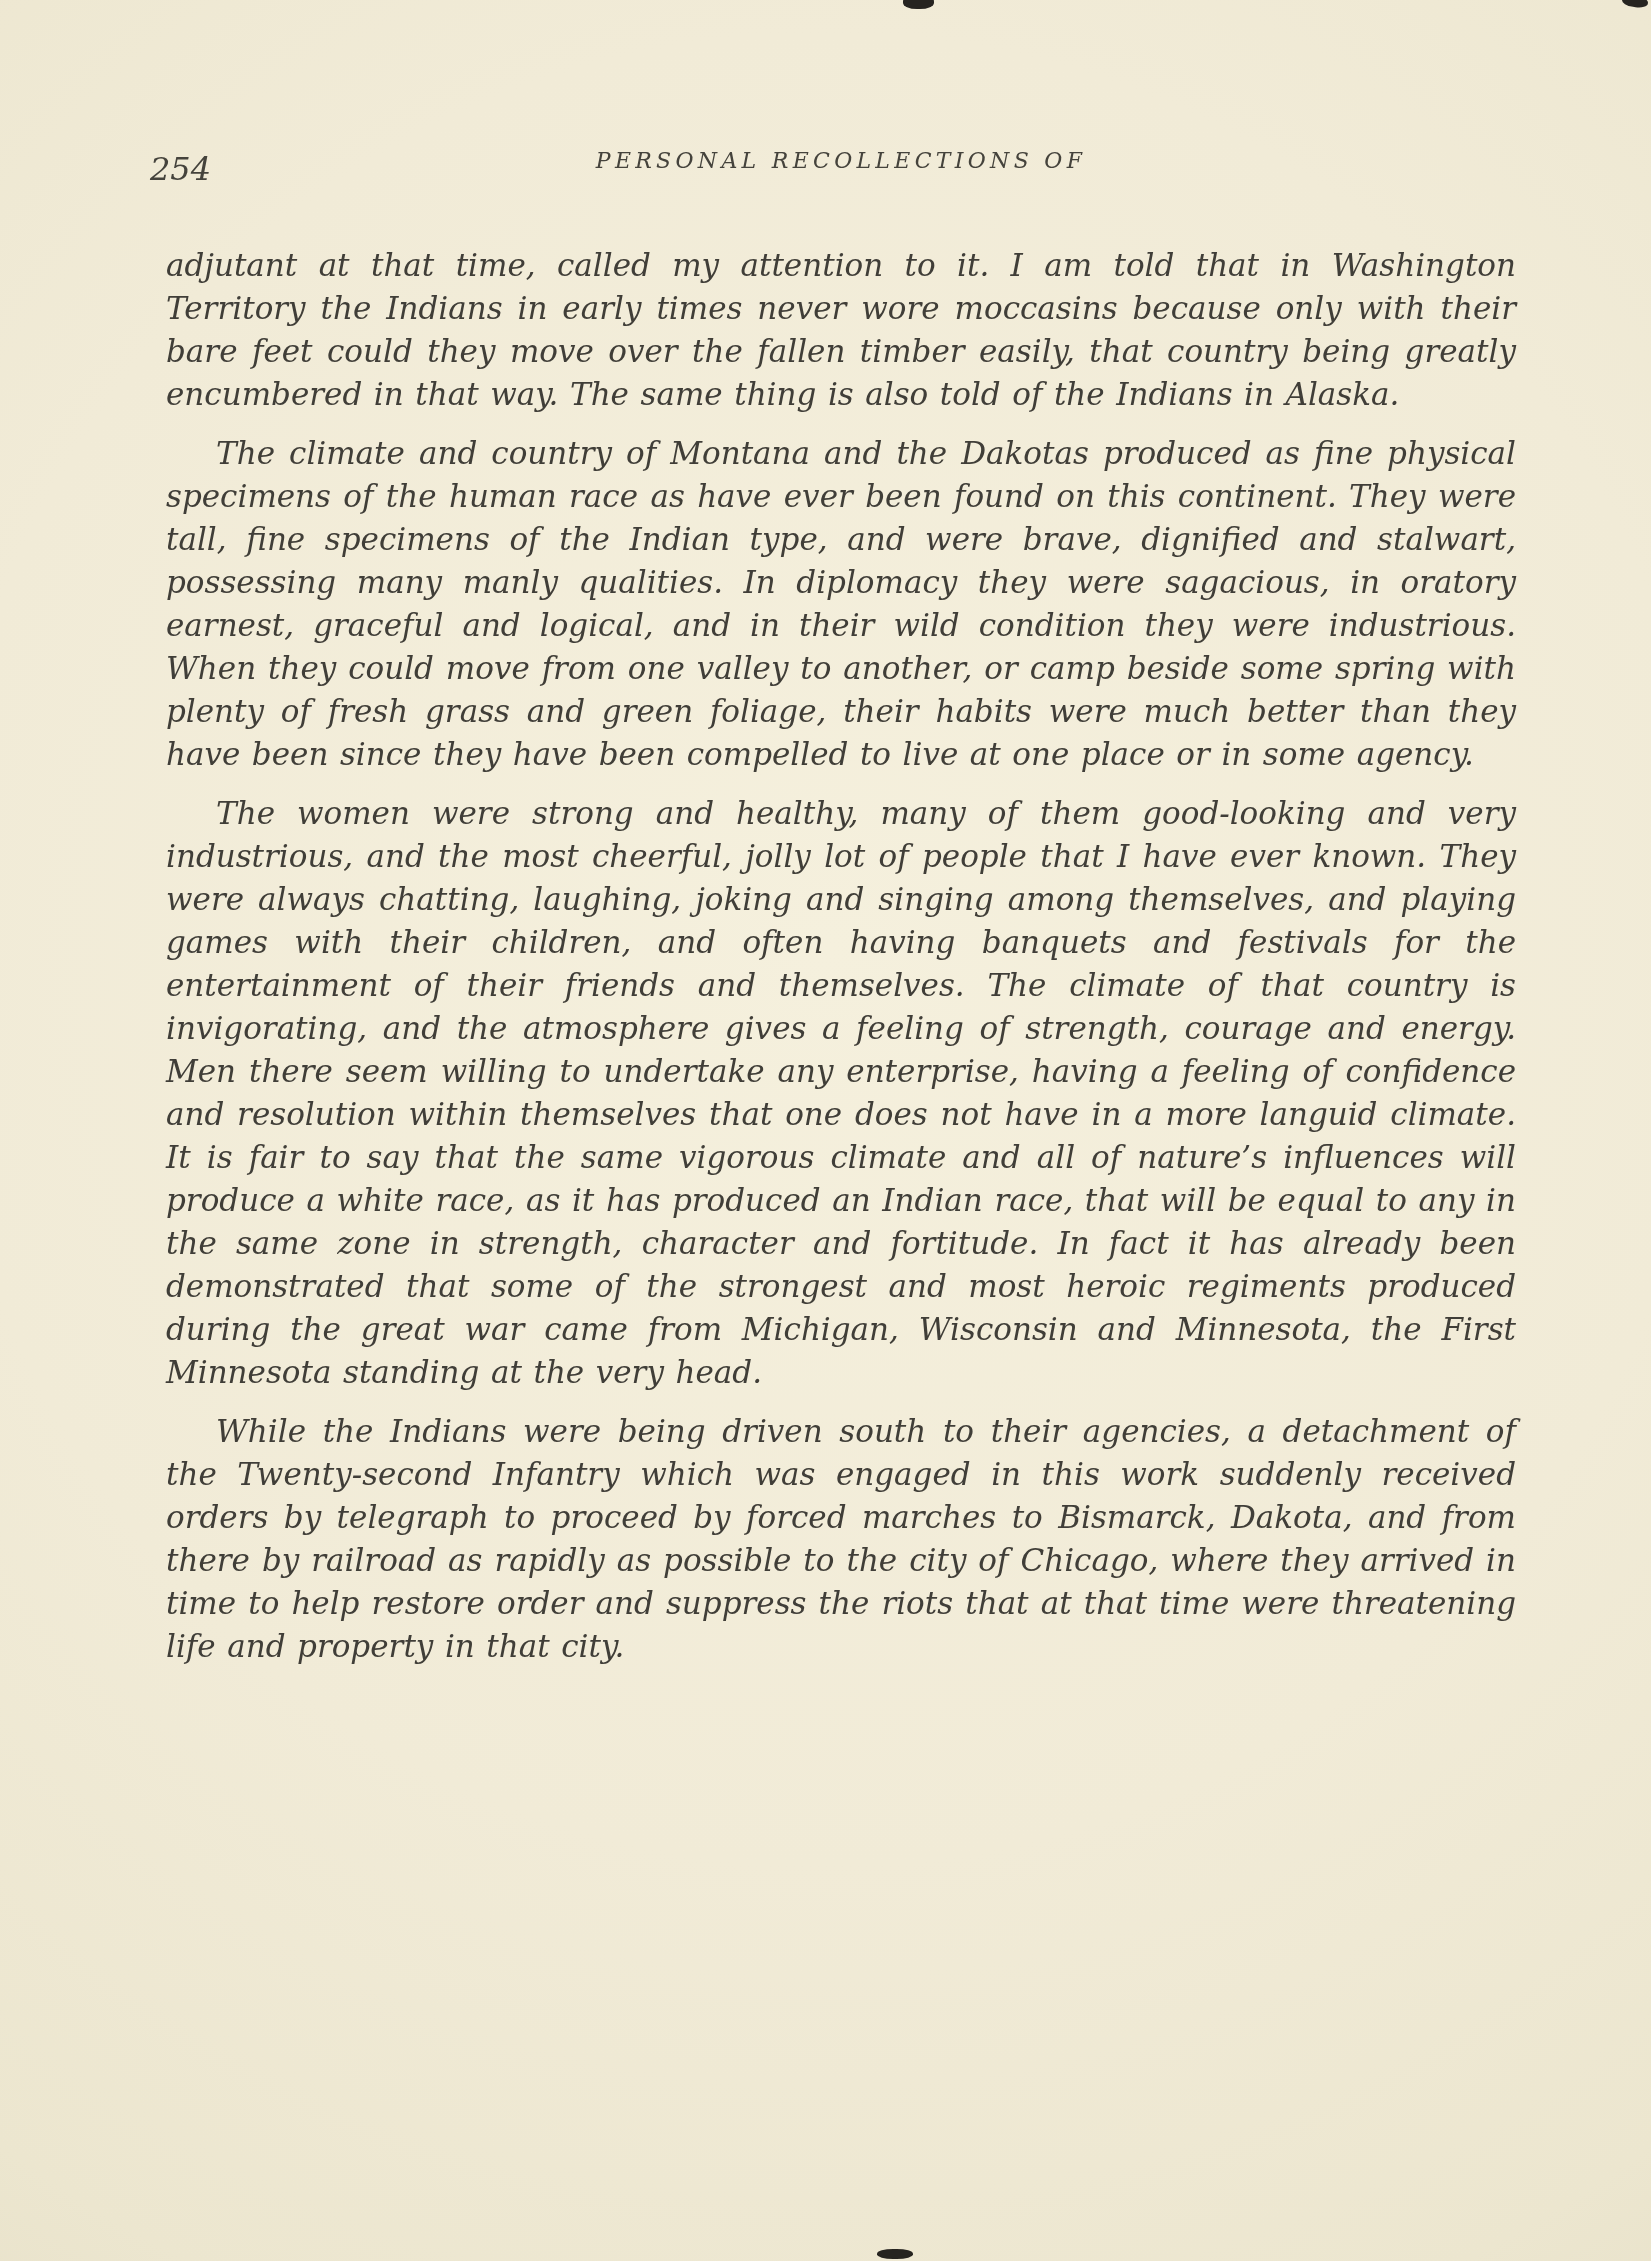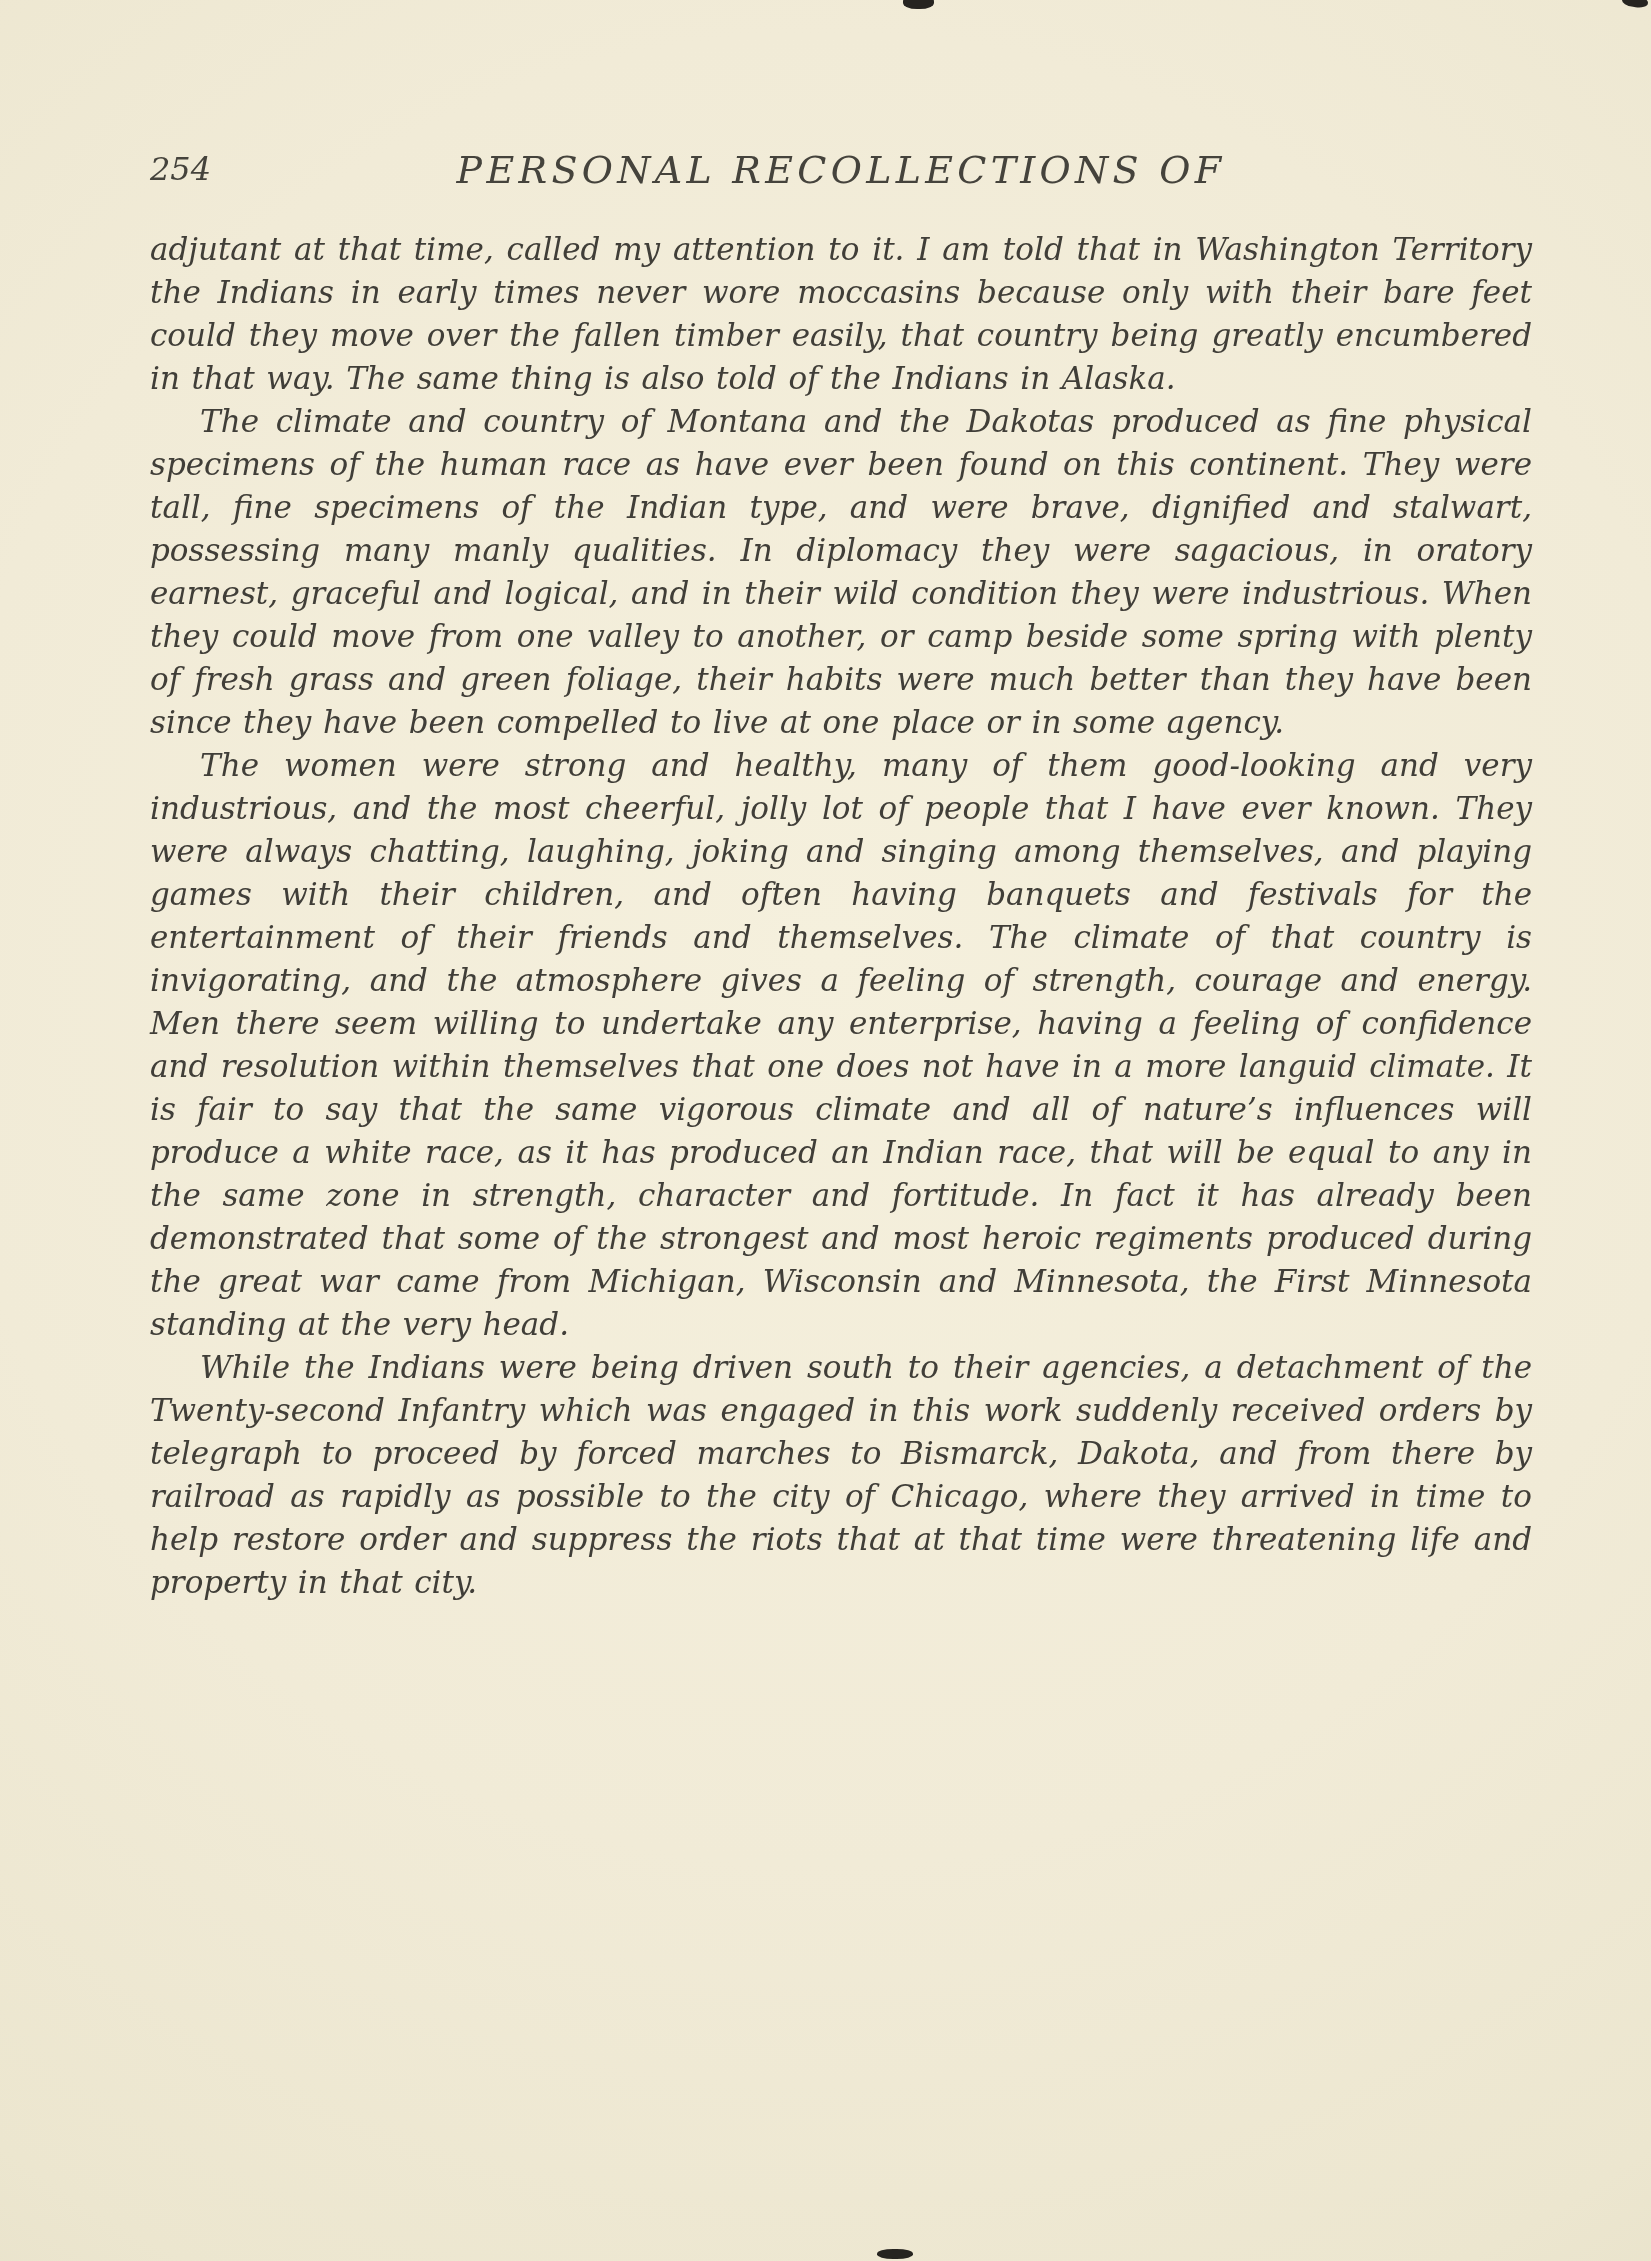--- a/index.html
+++ b/index.html
@@ -28,36 +28,36 @@
   .page-number {
     position: absolute;
     left: 0;
     top: 1.7px;
     font-size: 32px;
     color: #45433c;
   }
   .running-header {
     display: block;
     text-align: center;
-    font-size: 38px;
+    font-size: 22px;
     letter-spacing: 4.3px;
     color: #45433c;
   }
   .page-body {
     position: absolute;
     top: 228px;
     left: 150px;
     width: 1382px;
     font-size: 31px;
     line-height: 43px;
     text-align: justify;
     color: #403e38;
   }
   .para {
-    margin: 0;
+    margin: 16px;
     text-indent: 50px;
     word-spacing: 1.7px;
   }
   .para.no-indent {
     text-indent: 0;
   }
   .artifact {
     position: absolute;
     background: #262420;
     border-radius: 45%;

